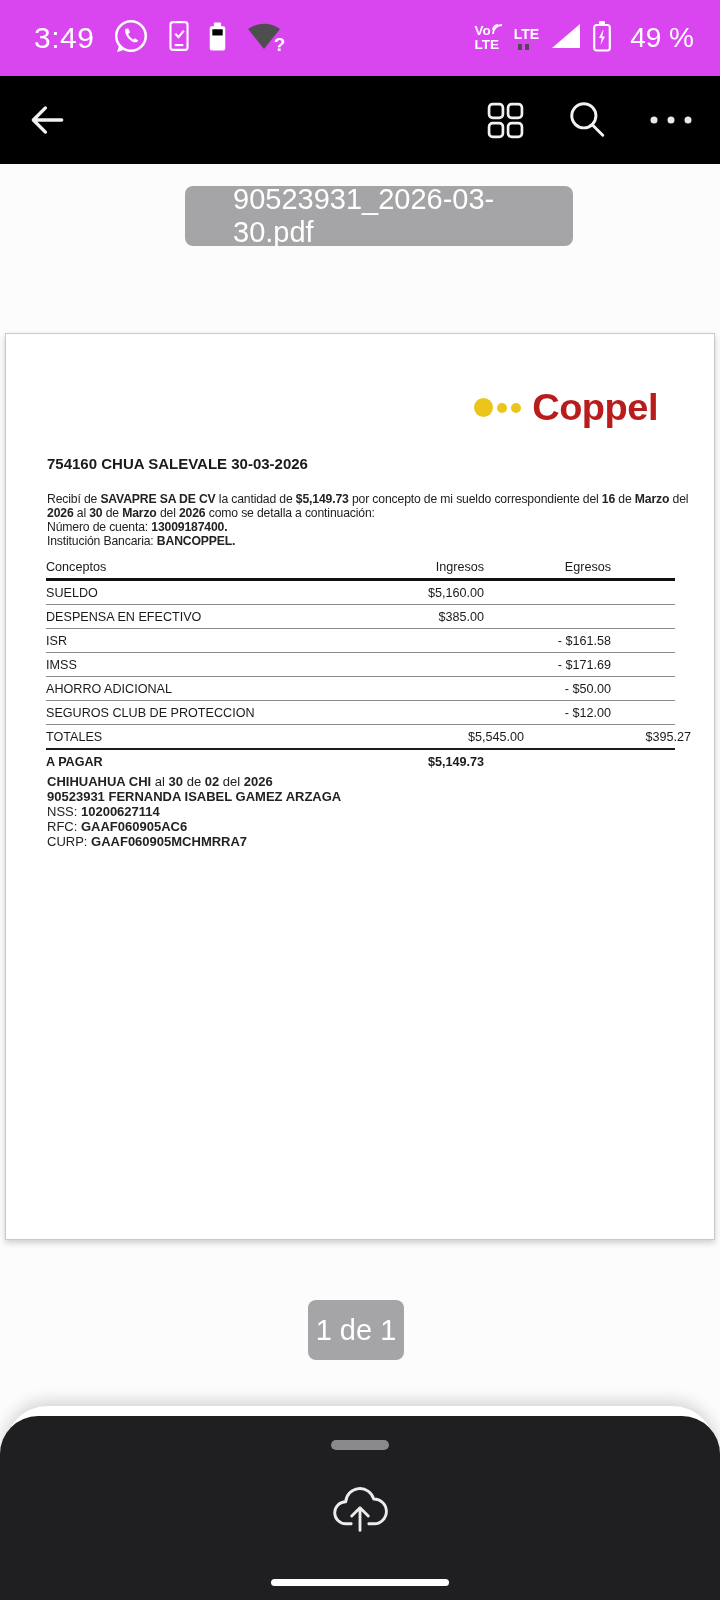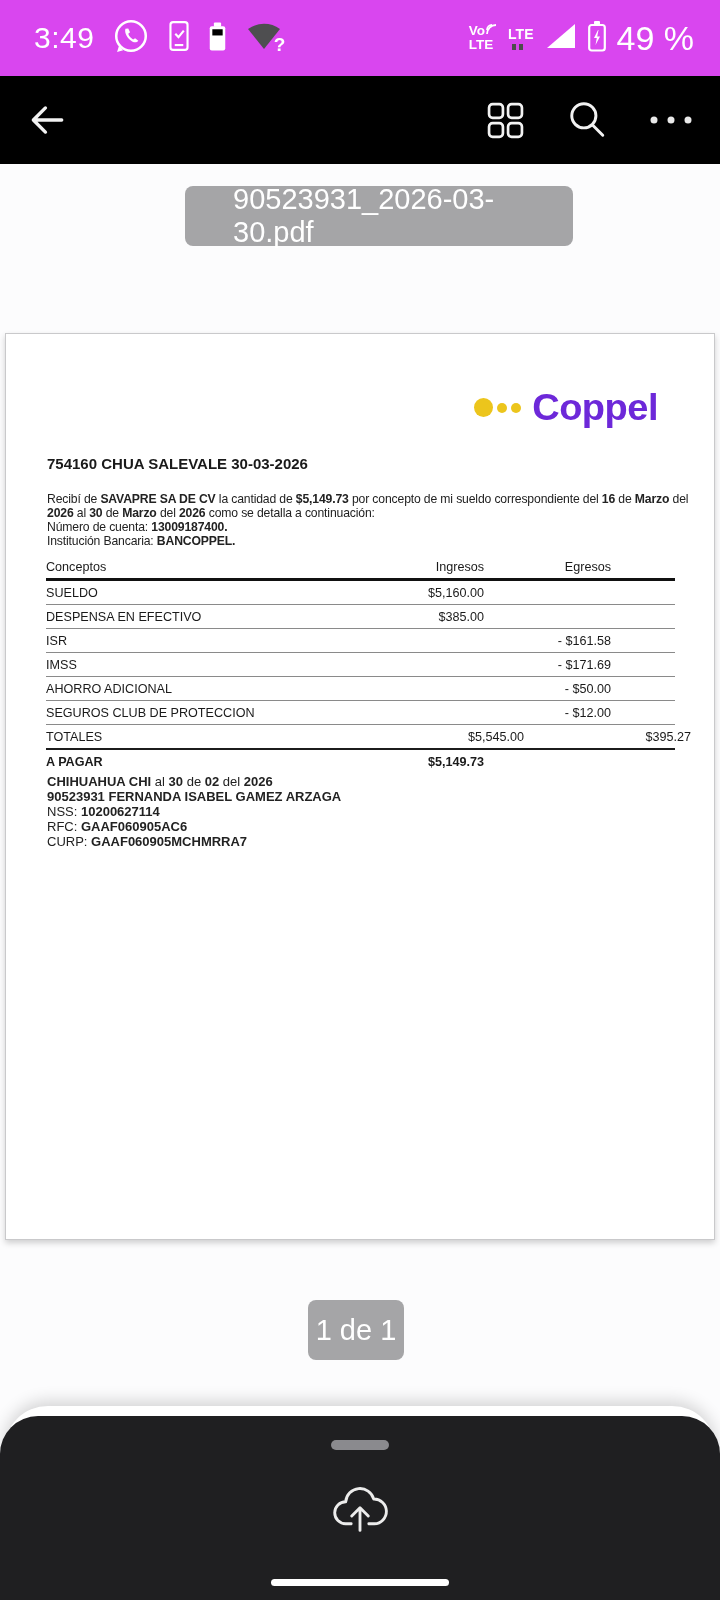--- a/index.html
+++ b/index.html
@@ -12,21 +12,21 @@
              padding:0 26px 0 34px;box-sizing:border-box;color:#fff;}
   .sb-left{display:flex;align-items:center;gap:18px;}
   .sb-time{font-size:30px;font-weight:500;letter-spacing:.5px;}
   .sb-right{display:flex;align-items:center;gap:10px;}
   .volte{display:flex;flex-direction:column;line-height:14px;font-size:13.5px;font-weight:bold;}
   .volte .vo-line{display:flex;align-items:flex-start;gap:1px;}
   .net{display:flex;flex-direction:column;align-items:flex-start;line-height:14px;
        font-size:14px;font-weight:bold;}
   .net .traffic{display:flex;gap:3px;margin:3px 0 0 4px;}
   .net .traffic i{width:4px;height:6px;background:#4c4c4c;display:block;}
-  .sb-pct{font-size:34px;font-weight:400;margin-left:0;}
+  .sb-pct{font-size:28px;font-weight:400;margin-left:8px;}
 
   
   .toolbar{position:absolute;left:0;top:76px;width:720px;height:88px;background:#000;
            display:flex;align-items:center;padding:0 26px;box-sizing:border-box;}
   .tb-spacer{flex:1;}
   .tb-btn{display:flex;align-items:center;justify-content:center;}
 
   
   .viewer{position:absolute;left:0;top:164px;width:720px;height:1436px;background:#fcfcfd;}
 
@@ -180,21 +180,21 @@
   <div class="chip filename-chip">
     <span>90523931_2026-03-30.pdf</span>
   </div>
 
   <div class="pdf-page">
 
     <div class="logo">
       <span class="dot dot-lg" style="background: rgb(236, 197, 28);"></span>
       <span class="dot dot-md" style="background: rgb(236, 197, 28);"></span>
       <span class="dot dot-sm" style="background: rgb(236, 197, 28);"></span>
-      <span class="brand" style="color: #6d28d9;">Coppel</span>
+      <span class="brand" style="color: #b91c1c;">Coppel</span>
     </div>
 
     <div class="doc-title">754160 CHUA SALEVALE 30-03-2026</div>
 
     <div class="doc-intro">
       <div><span>Recibí de </span><b>SAVAPRE SA DE CV</b><span> la cantidad de </span><b>$5,149.73</b><span> por concepto de mi sueldo correspondiente del </span><b>16</b><span> de </span><b>Marzo</b><span> del</span></div>
       <div><b>2026</b><span> al </span><b>30</b><span> de </span><b>Marzo</b><span> del </span><b>2026</b><span> como se detalla a continuación:</span></div>
       <div><span>Número de cuenta: </span><b>13009187400.</b></div>
       <div><span>Institución Bancaria: </span><b>BANCOPPEL.</b></div>
     </div>

